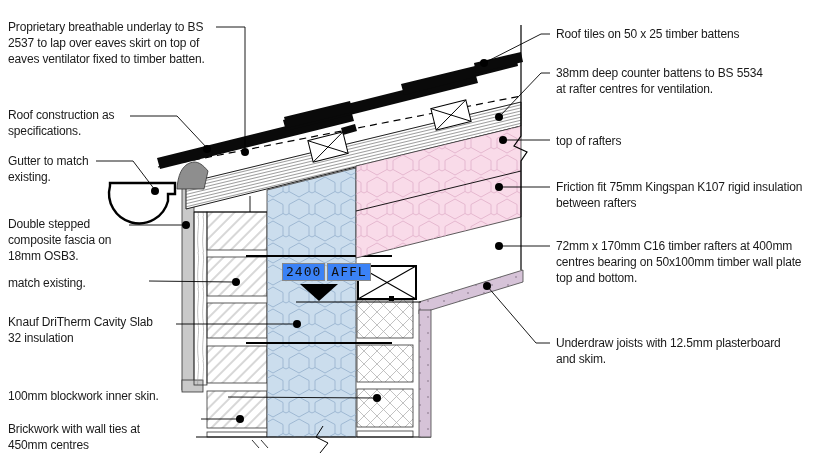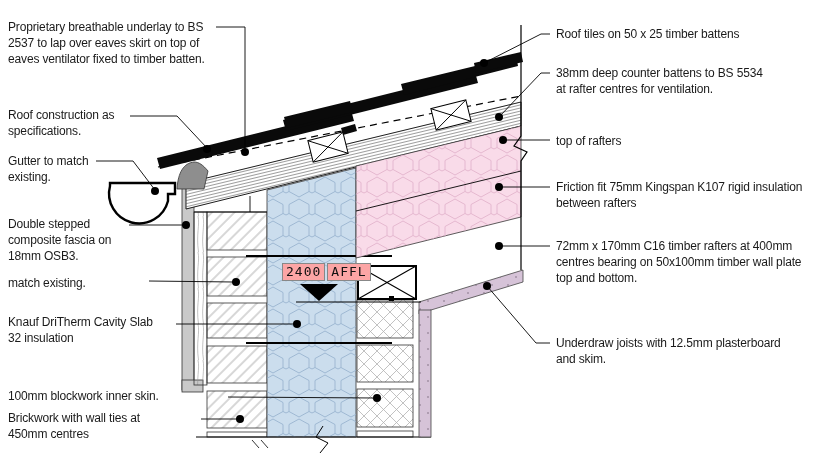--- a/index.html
+++ b/index.html
@@ -4,21 +4,21 @@
 <style>
   html,body{margin:0;padding:0;background:#fff;}
   .stage{position:relative;width:813px;height:453px;background:#fff;overflow:hidden;
          font-family:"Liberation Sans",sans-serif;text-decoration:underline;}
   .stage svg{position:absolute;left:0;top:0;}
   .lbl{position:absolute;font:12px/15.8px "Liberation Sans",sans-serif;color:#1a1a1a;
        letter-spacing:-0.15px;white-space:nowrap;}
   .lbl.right{left:556px;}
   .lbl.left{left:8px;}
   .level{position:absolute;left:282px;top:263px;display:flex;gap:2px;}
-  .lvbox{display:inline-block;background:#fca5a5;border:1px solid #888;color:#111;
+  .lvbox{display:inline-block;background:#3b82f6;border:1px solid #888;color:#111;
          font:13px/16px "DejaVu Sans Mono",monospace;padding:0 3px;letter-spacing:1px;}
 </style>
 </head>
 <body>
 
 <div class="stage">
 
 <svg width="813" height="453" viewBox="0 0 813 453">
   <defs>
     <pattern id="hexB" width="26" height="22" patternUnits="userSpaceOnUse">
@@ -186,21 +186,21 @@
 <div class="lbl left" style="top:276px">
   <div>match existing.</div>
 </div>
 <div class="lbl left" style="top:315px">
   <div>Knauf DriTherm Cavity Slab</div>
   <div>32 insulation</div>
 </div>
 <div class="lbl left" style="top:389px">
   <div>100mm blockwork inner skin.</div>
 </div>
-<div class="lbl left" style="top:411px">
+<div class="lbl left" style="top:422px">
   <div>Brickwork with wall ties at</div>
   <div>450mm centres</div>
 </div>
 
 <div class="lbl right" style="top:27px">
   <div>Roof tiles on 50 x 25 timber battens</div>
 </div>
 <div class="lbl right" style="top:66px">
   <div>38mm deep counter battens to BS 5534</div>
   <div>at rafter centres for ventilation.</div>

